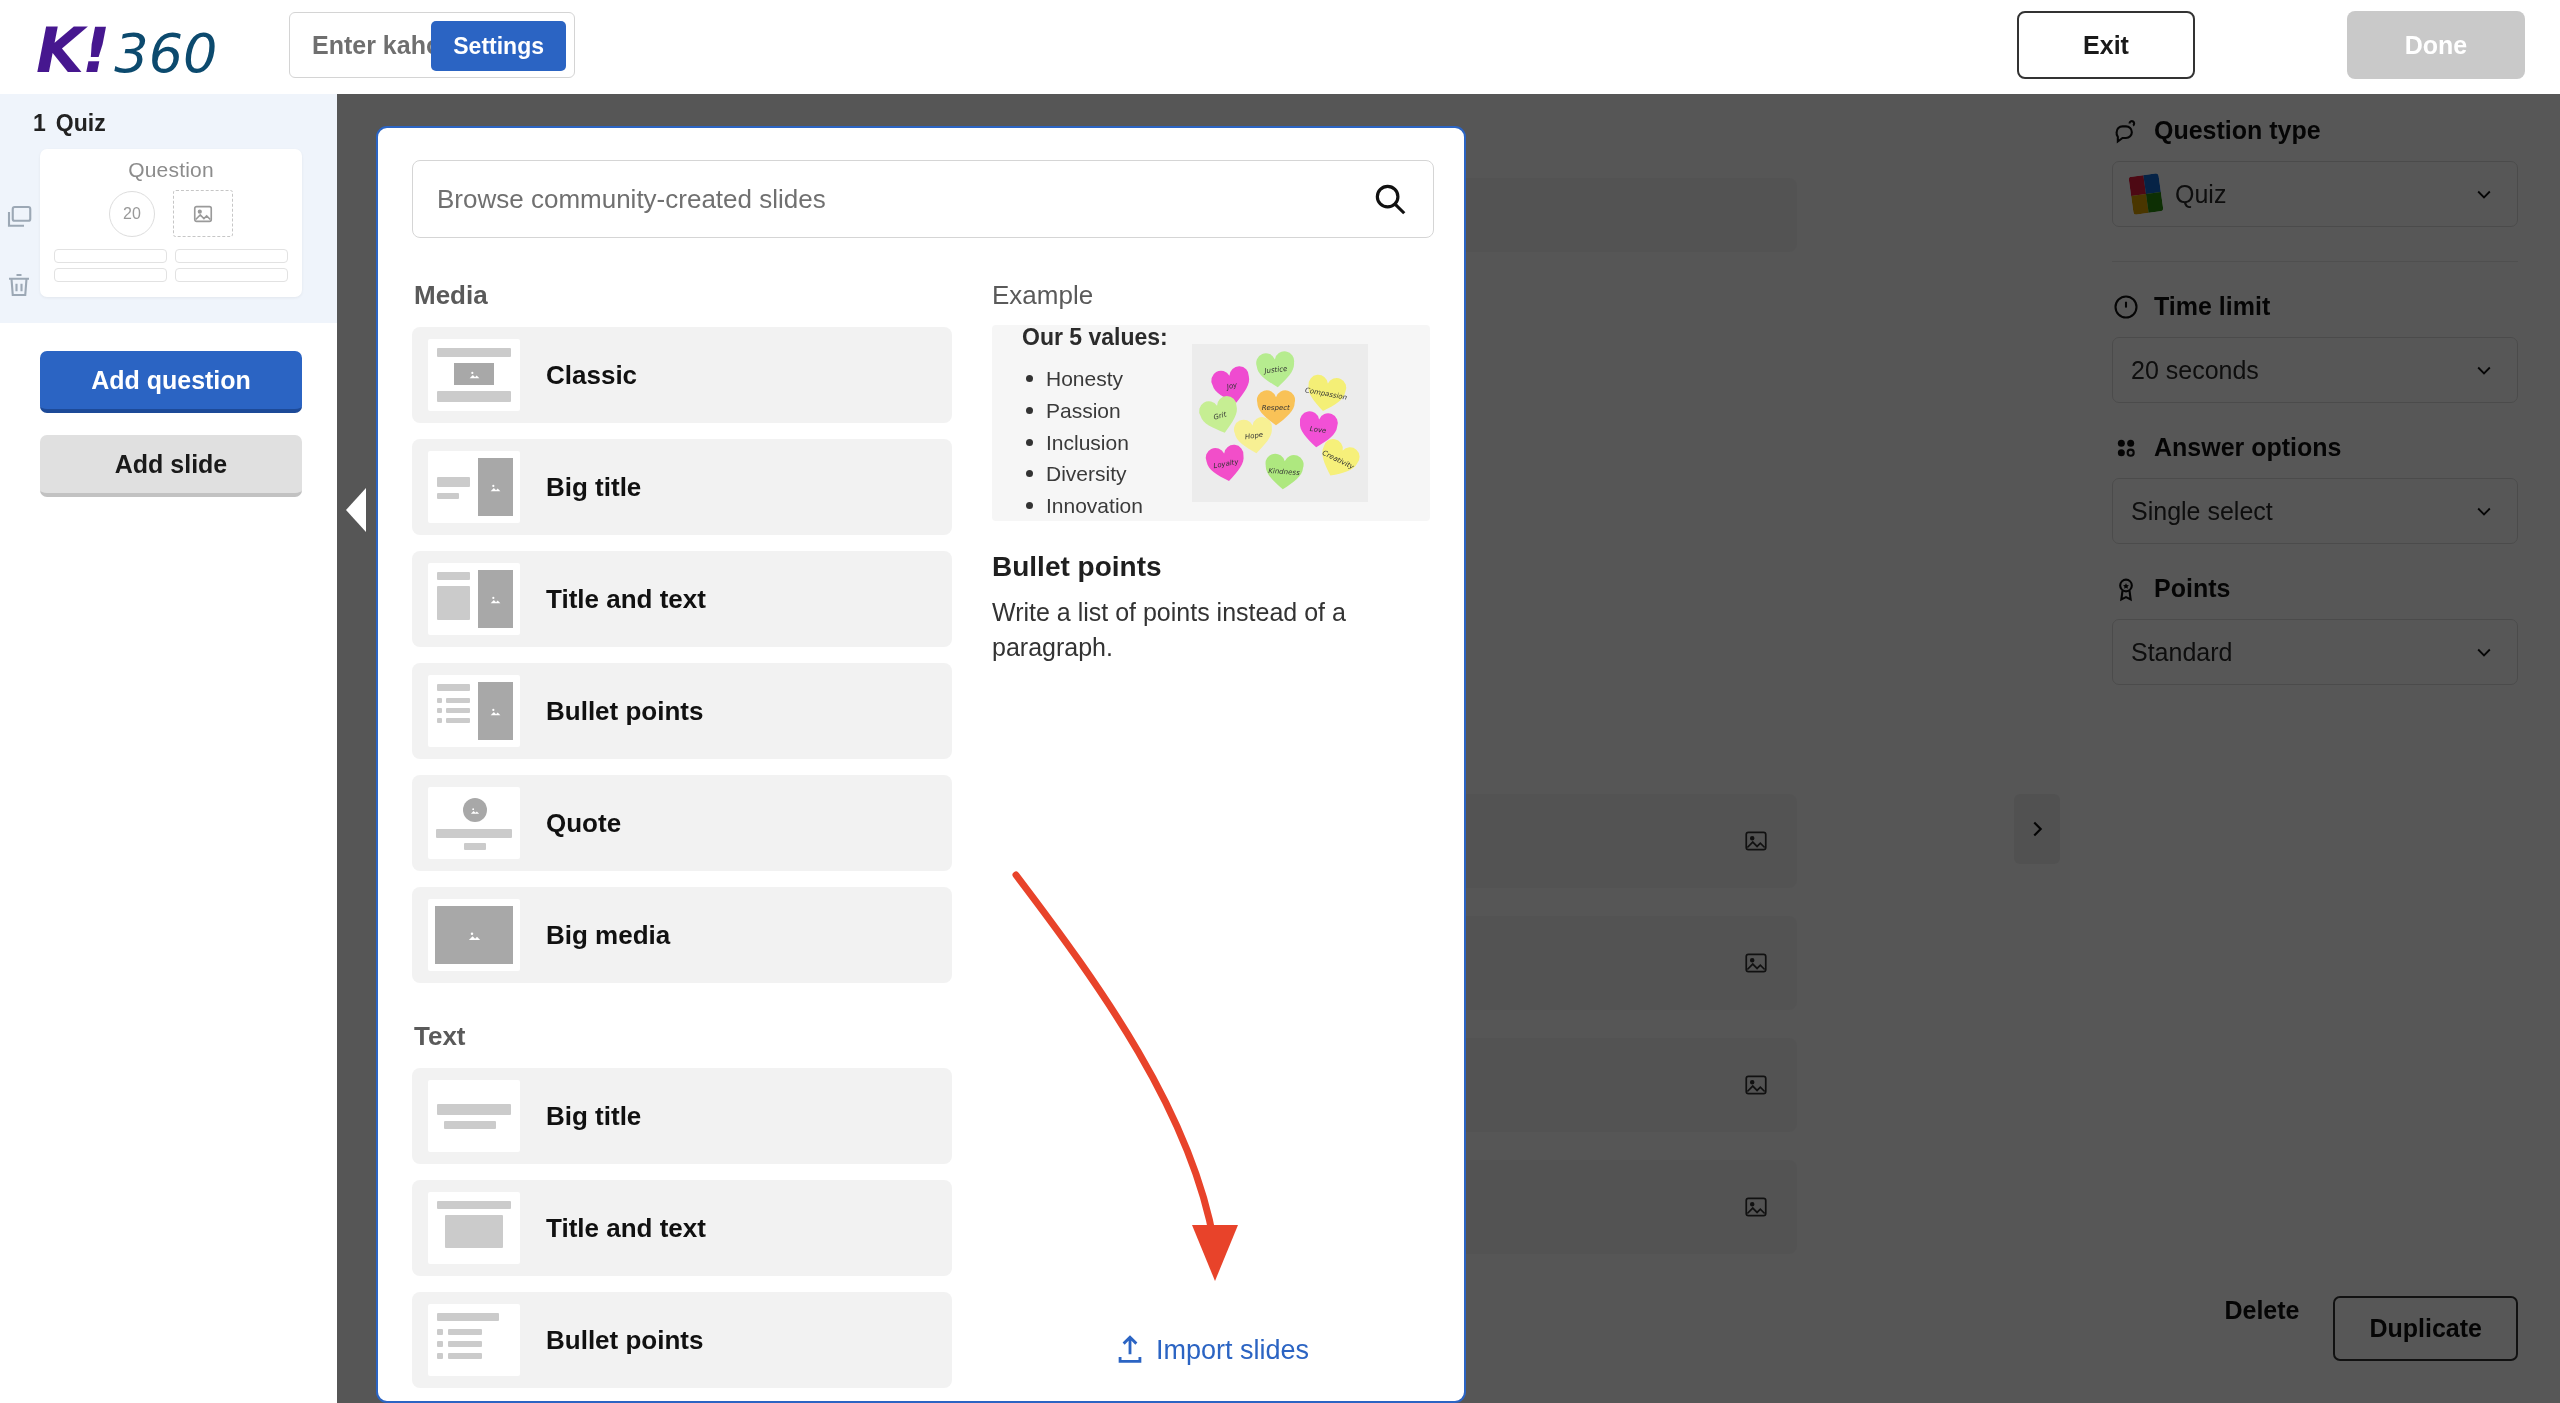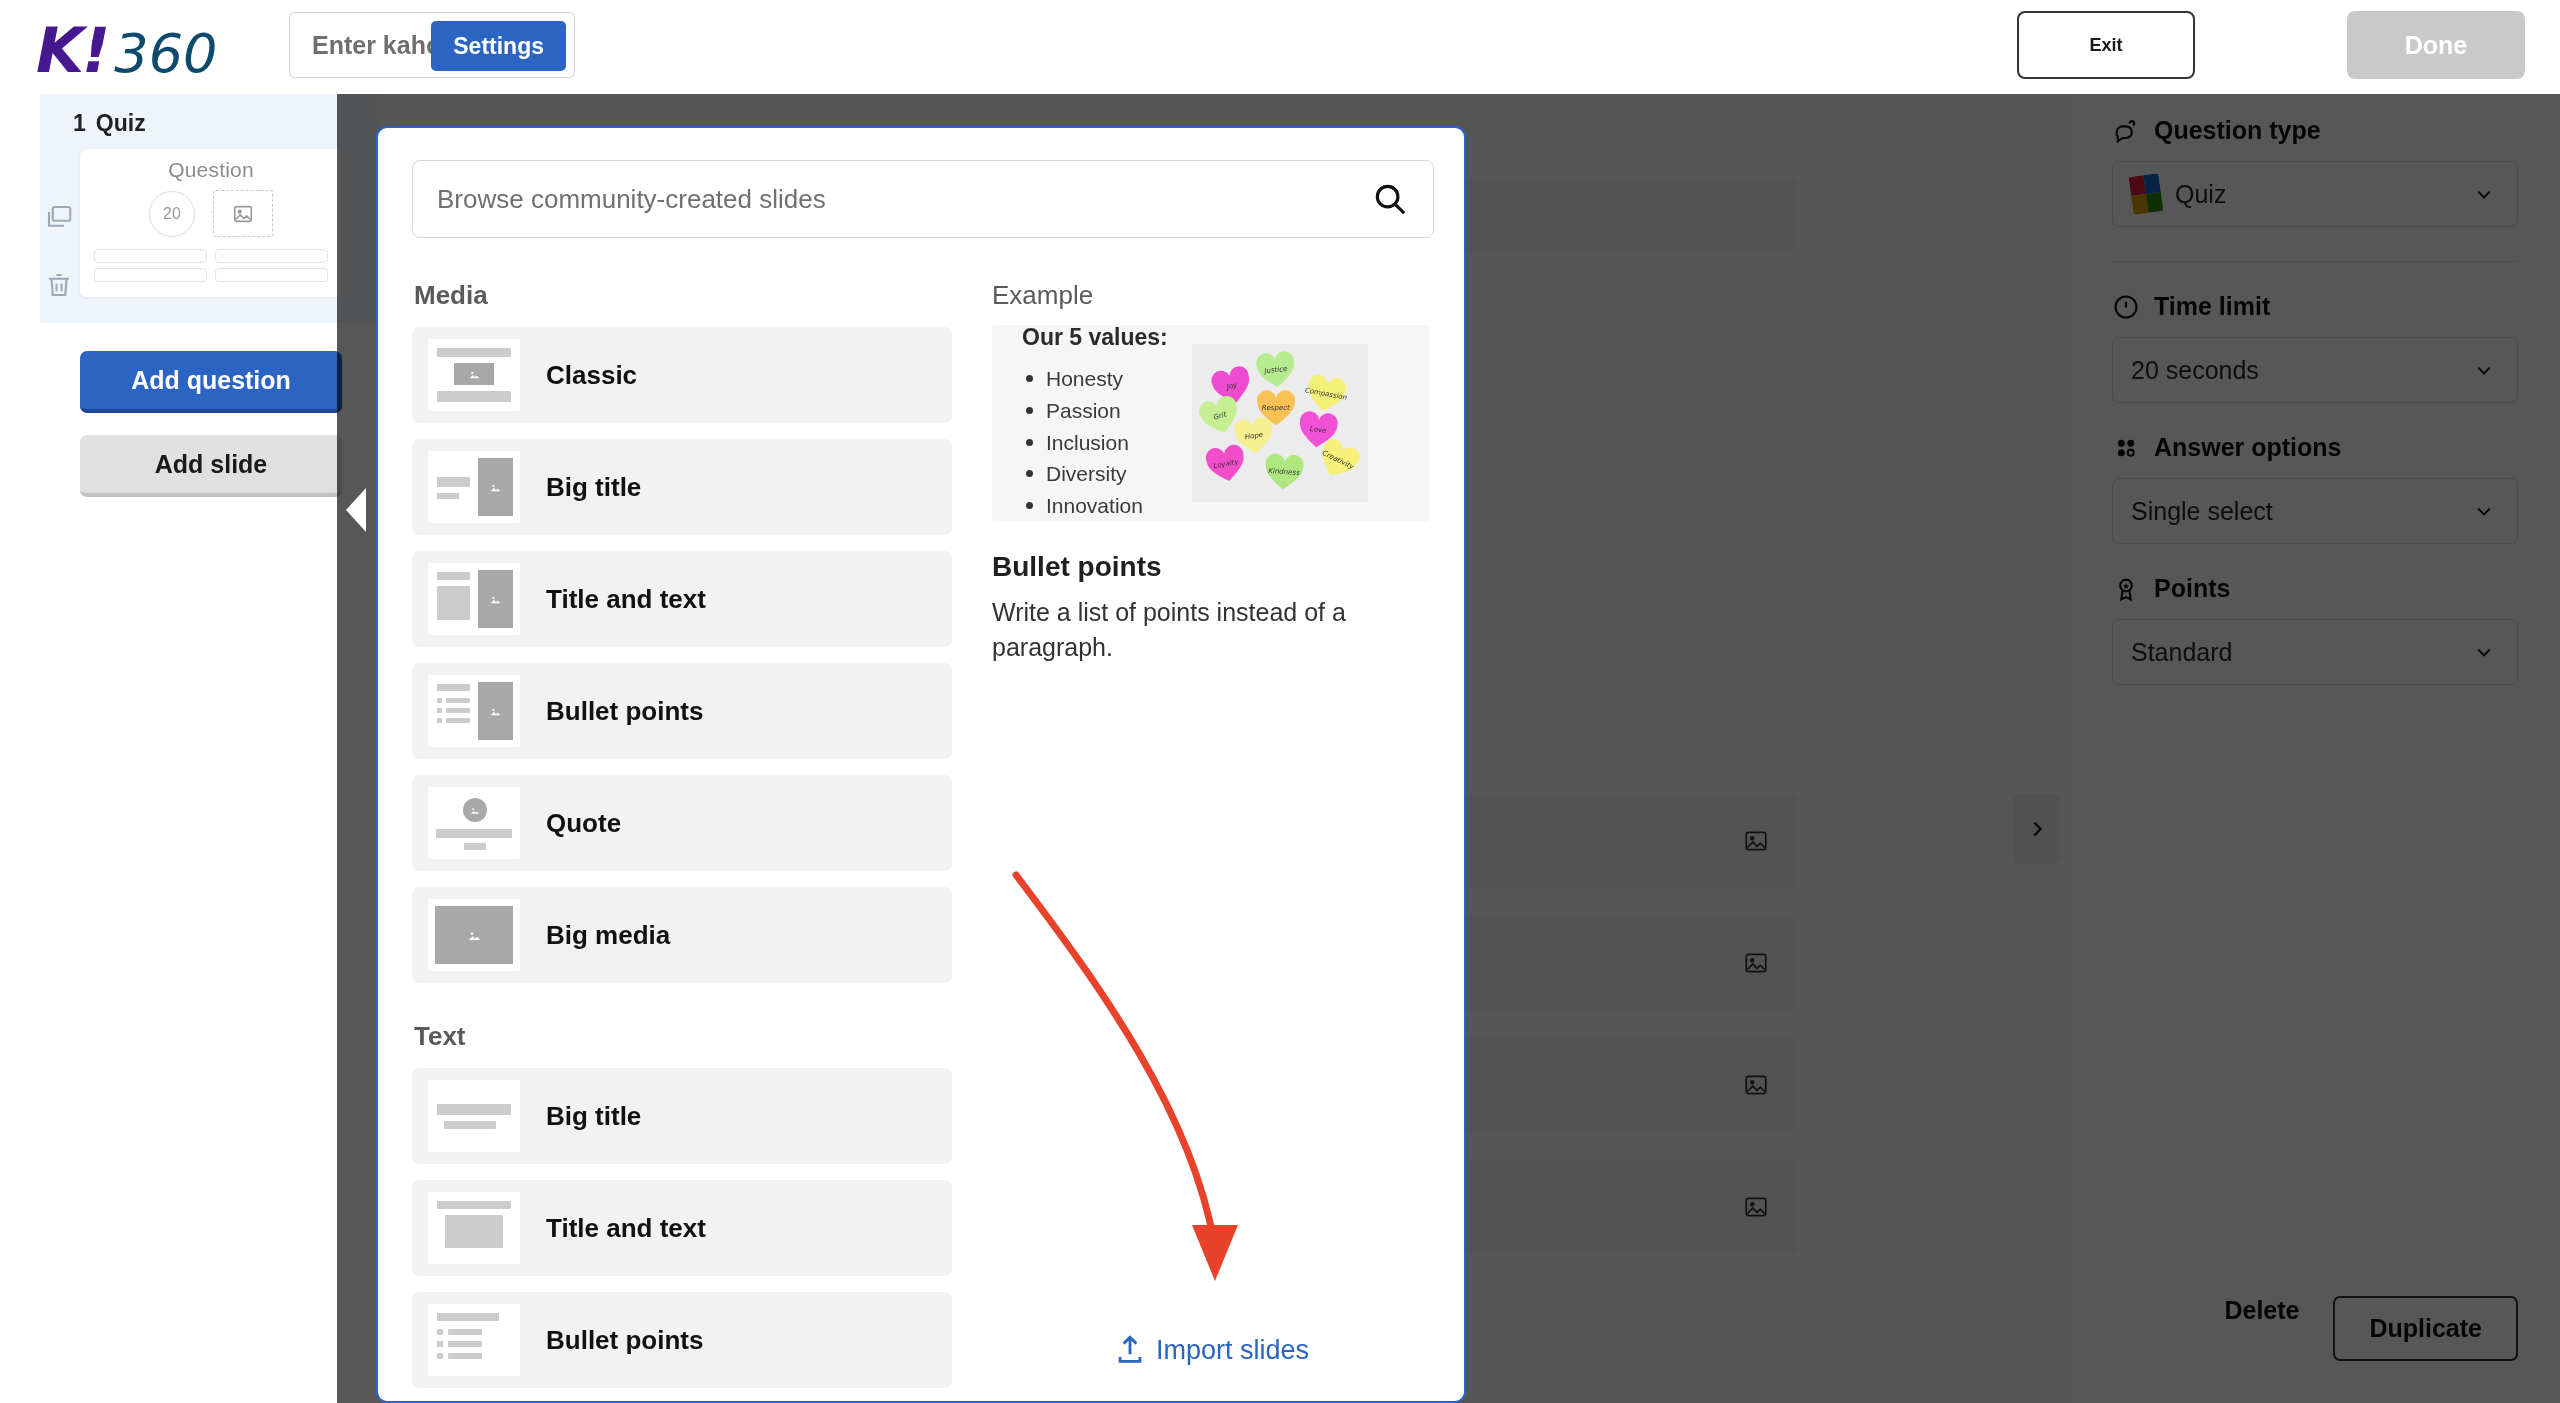--- a/index.html
+++ b/index.html
@@ -32,34 +32,34 @@
   .title-placeholder { font-size: 25px; font-weight: 700; color: #6f6f6f; flex: 1; }
   .settings-btn {
     position: absolute; right: 8px; top: 8px; height: 50px; padding: 0 22px;
     background: #2b64c3; color: #fff; border: none; border-radius: 5px;
     font-family: "Liberation Sans", sans-serif; font-size: 23px; font-weight: 700;
     cursor: pointer; display: flex; align-items: center;
   }
   .exit-btn {
     position: absolute; right: 365px; top: 11px; width: 178px; height: 68px;
     border: 2px solid #333; border-radius: 8px; background: #fff;
-    font-family: "Liberation Sans", sans-serif; font-size: 18px; font-weight: 700; color: #1a1a1a;
+    font-family: "Liberation Sans", sans-serif; font-size: 25px; font-weight: 700; color: #1a1a1a;
     cursor: pointer;
   }
   .done-btn {
     position: absolute; right: 35px; top: 11px; width: 178px; height: 68px;
     border: none; border-radius: 8px; background: #c9c9c9;
     font-family: "Liberation Sans", sans-serif; font-size: 25px; font-weight: 700; color: #fff;
     cursor: default;
   }
 
   
   .sidebar {
     position: absolute; top: 94px; left: 0; width: 337px; height: 1309px;
-    background: #fff; z-index: 40; margin-left: 40px;
+    background: #fff; z-index: 40;
   }
   .slide-card-wrap {
     position: relative; background: #eff4fb; padding: 16px 0 26px 0;
   }
   .slide-label {
     font-size: 23px; font-weight: 700; color: #222; padding-left: 33px; margin-bottom: 12px;
   }
   .slide-label .num { margin-right: 10px; }
   .side-icons { position: absolute; left: 4px; top: 108px; width: 36px; }
   .side-icon { width: 30px; height: 30px; margin-bottom: 34px; opacity: .55; cursor: pointer; }

